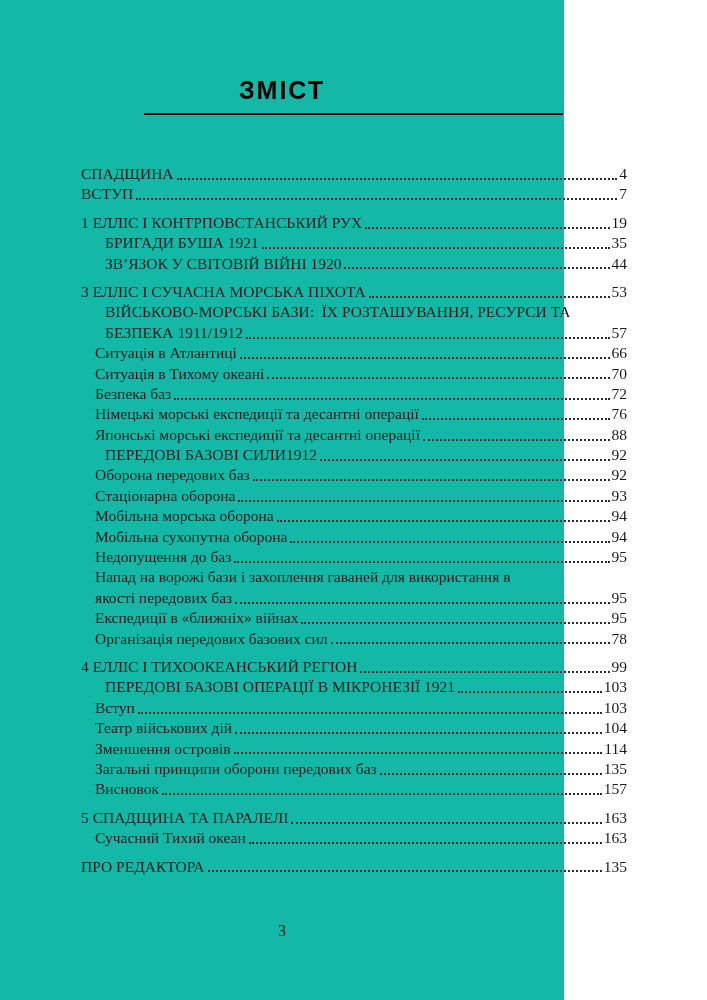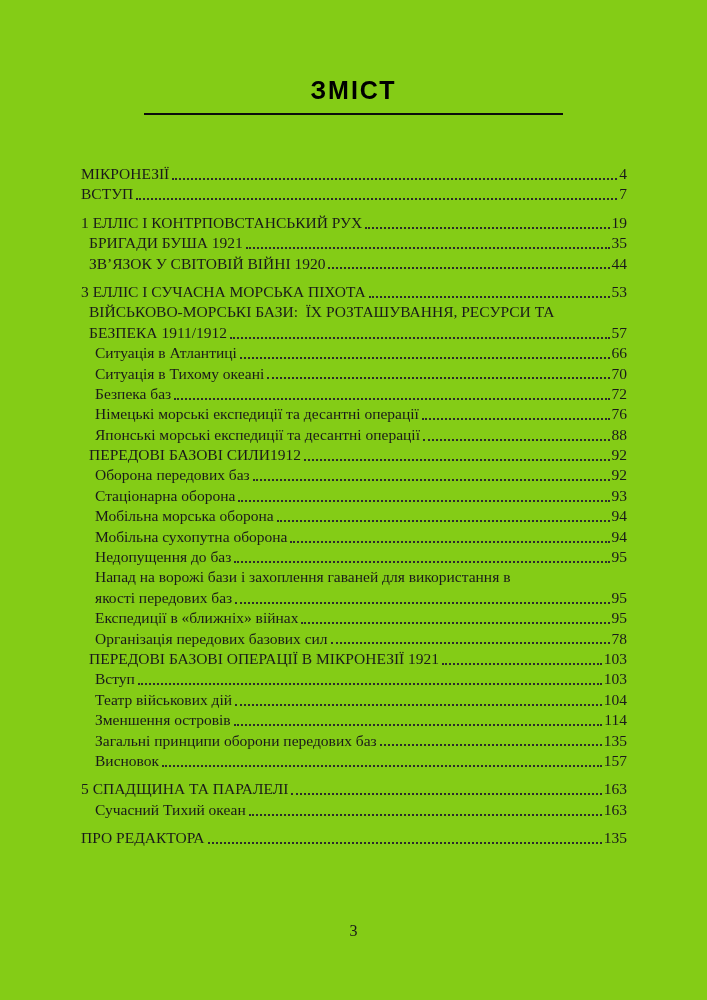--- a/index.html
+++ b/index.html
@@ -3,21 +3,21 @@
 <meta charset="utf-8">
 <style>
   html, body { margin: 0; padding: 0; }
   body {
     width: 707px; height: 1000px;
     background: #ffffff;
     font-family: "Liberation Serif", serif;
     color: #1a1a1a;
     overflow: hidden;
   }
-  .page { position: relative; width: 707px; height: 1000px; background: #84cc16; }
+  .page { position: relative; width: 564px; height: 1000px; background: #14b8a6; }
 
   .title {
     position: absolute; top: 76px; left: 0; width: 100%;
     text-align: center;
     font-family: "Liberation Sans", sans-serif;
     font-weight: bold;
     font-size: 25px;
     letter-spacing: 2px;
     color: #000;
   }
@@ -31,21 +31,21 @@
   }
   .row {
     display: flex;
     align-items: baseline;
     height: 20.4px;
     font-size: 15.5px;
     line-height: 20.4px;
     white-space: nowrap;
   }
   .row.sb { margin-top: 8px; }
-  .row.lvl1 { padding-left: 8px; }
+  .row.lvl1 { padding-left: 8px; margin-left: 16px; }
   .row.lvl2 { padding-left: 14px; }
   .txt { white-space: pre; }
   .leader {
     flex: 1 1 auto;
     min-width: 0;
     align-self: flex-end;
     border-bottom: 2px dotted #2b2b2b;
     margin: 0 2px 4.5px 3px;
   }
   .pg { text-align: right; }
@@ -59,21 +59,21 @@
   }
 </style>
 </head>
 <body>
 
 <div class="page">
   <div class="title">ЗМІСТ</div>
   <div class="rule"></div>
   <div class="toc">
   <div class="row lvl0">
-    <span class="txt">МІКРОНЕЗІЇ</span>
+    <span class="txt">СПАДЩИНА</span>
     <span class="leader"></span>
     <span class="pg">4</span>
   </div>
 
   <div class="row lvl0">
     <span class="txt">ВСТУП</span>
     <span class="leader"></span>
     <span class="pg">7</span>
   </div>
 
@@ -198,20 +198,25 @@
     <span class="pg">95</span>
   </div>
 
   <div class="row lvl2">
     <span class="txt">Організація передових базових сил</span>
     <span class="leader"></span>
     <span class="pg">78</span>
   </div>
 
 
+  <div class="row lvl0 sb">
+    <span class="txt">4 ЕЛЛІС І ТИХООКЕАНСЬКИЙ РЕГІОН</span>
+    <span class="leader"></span>
+    <span class="pg">99</span>
+  </div>
 
   <div class="row lvl1">
     <span class="txt">ПЕРЕДОВІ БАЗОВІ ОПЕРАЦІЇ В МІКРОНЕЗІЇ 1921</span>
     <span class="leader"></span>
     <span class="pg">103</span>
   </div>
 
   <div class="row lvl2">
     <span class="txt">Вступ</span>
     <span class="leader"></span>

